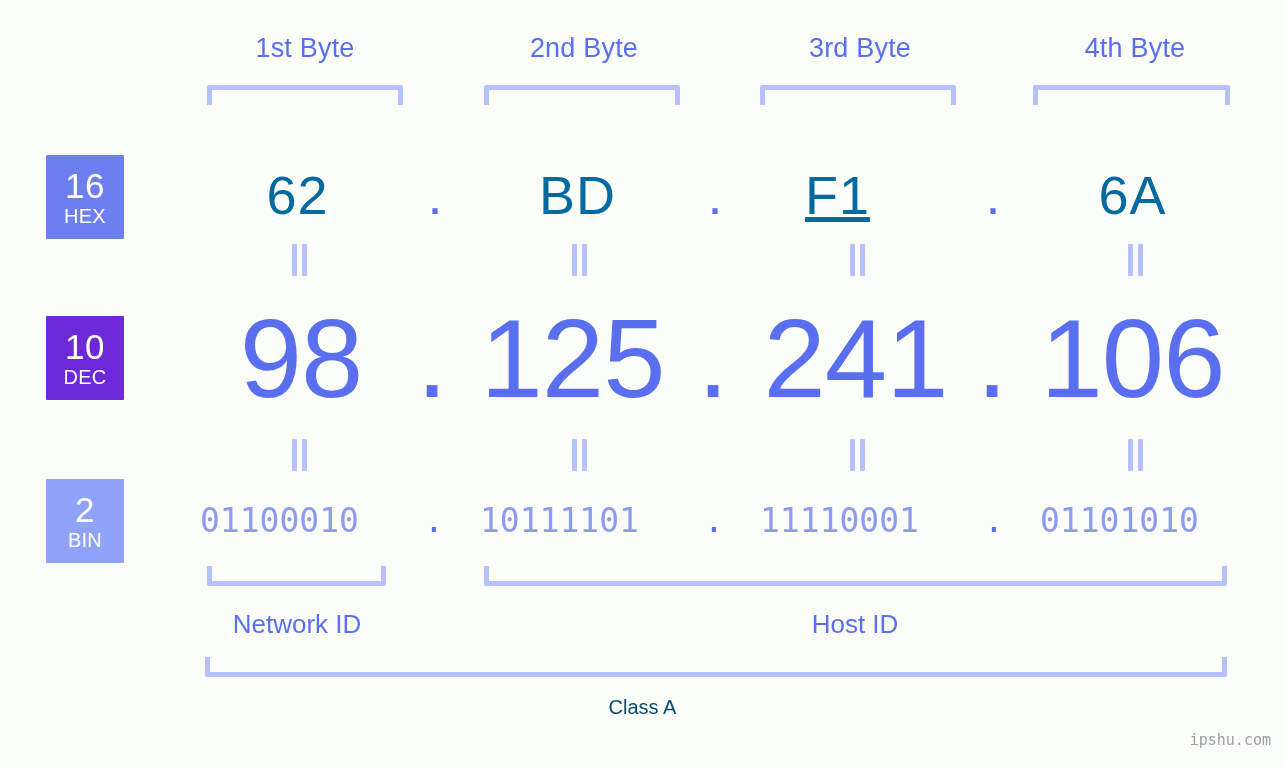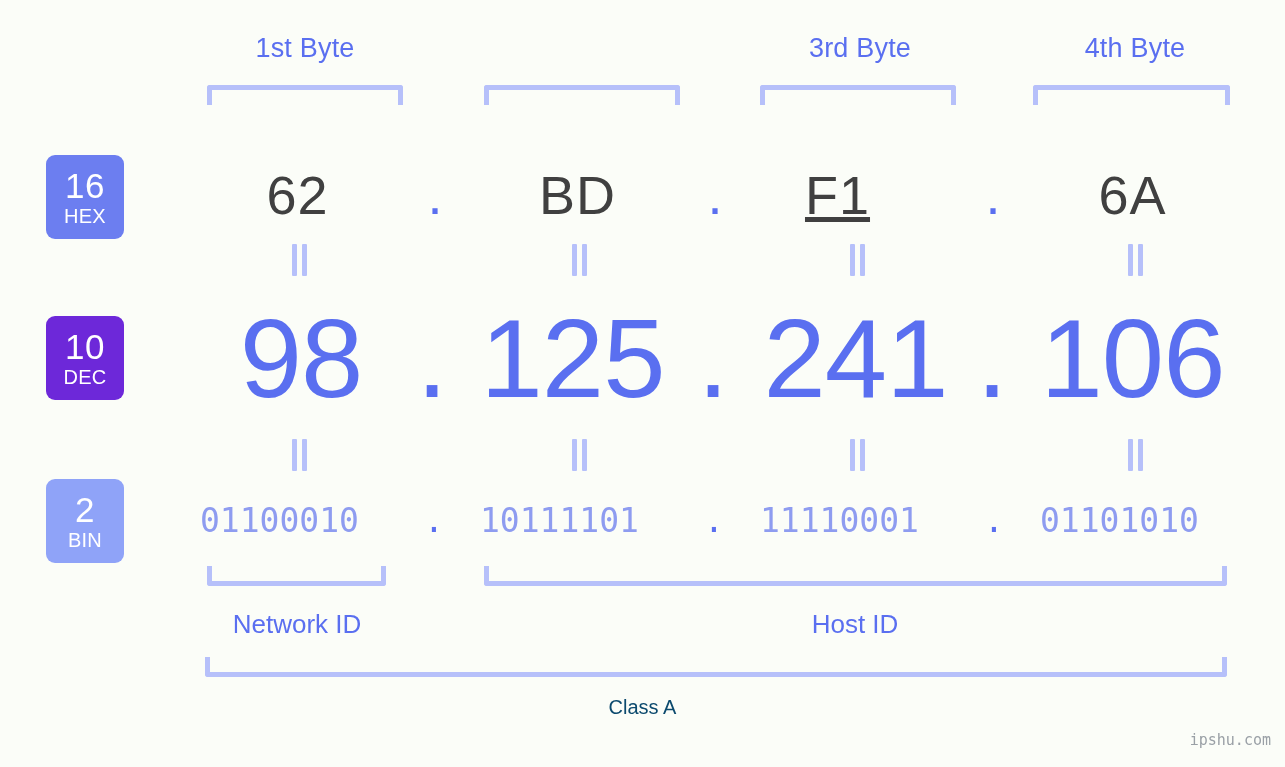--- a/index.html
+++ b/index.html
@@ -48,21 +48,21 @@
     border-left: 5px solid #b6c0fa;
     border-right: 5px solid #b6c0fa;
     border-radius: 0 0 3px 3px;
   }
 
   
   .badge {
     position: absolute;
     left: 46px;
     width: 78px;
-    border-radius: 9px;
+    border-radius: 1px;
     color: #ffffff;
     text-align: center;
     box-sizing: border-box;
     display: flex;
     flex-direction: column;
     align-items: center;
     justify-content: center;
     line-height: 1;
   }
   .badge .num {
@@ -92,21 +92,21 @@
 
   
   #row-hex {
     top: 150px;
     height: 90px;
   }
   .hex-cell {
     position: absolute;
     text-align: center;
     font-size: 54px;
-    color: #404040;
+    color: #0369a1;
     line-height: 90px;
     letter-spacing: 1px;
   }
   .hex-dot {
     position: absolute;
     font-size: 54px;
     color: #5a6ff0;
     line-height: 90px;
     text-align: center;
     width: 30px;
@@ -206,20 +206,21 @@
     font-family: "DejaVu Sans Mono", monospace;
     letter-spacing: 0px;
   }
 </style>
 </head>
 <body>
 
 <div id="stage">
 
   <div class="byte-label" style="left:205px;width:200px;">1st Byte</div>
+  <div class="byte-label" style="left:484px;width:200px;">2nd Byte</div>
   <div class="byte-label" style="left:760px;width:200px;">3rd Byte</div>
   <div class="byte-label" style="left:1035px;width:200px;">4th Byte</div>
 
   <div class="bracket top" style="left:207px;top:85px;width:196px;"></div>
   <div class="bracket top" style="left:484px;top:85px;width:196px;"></div>
   <div class="bracket top" style="left:760px;top:85px;width:196px;"></div>
   <div class="bracket top" style="left:1033px;top:85px;width:197px;"></div>
 
   <div class="badge" id="badge-hex">
     <span class="num">16</span>

